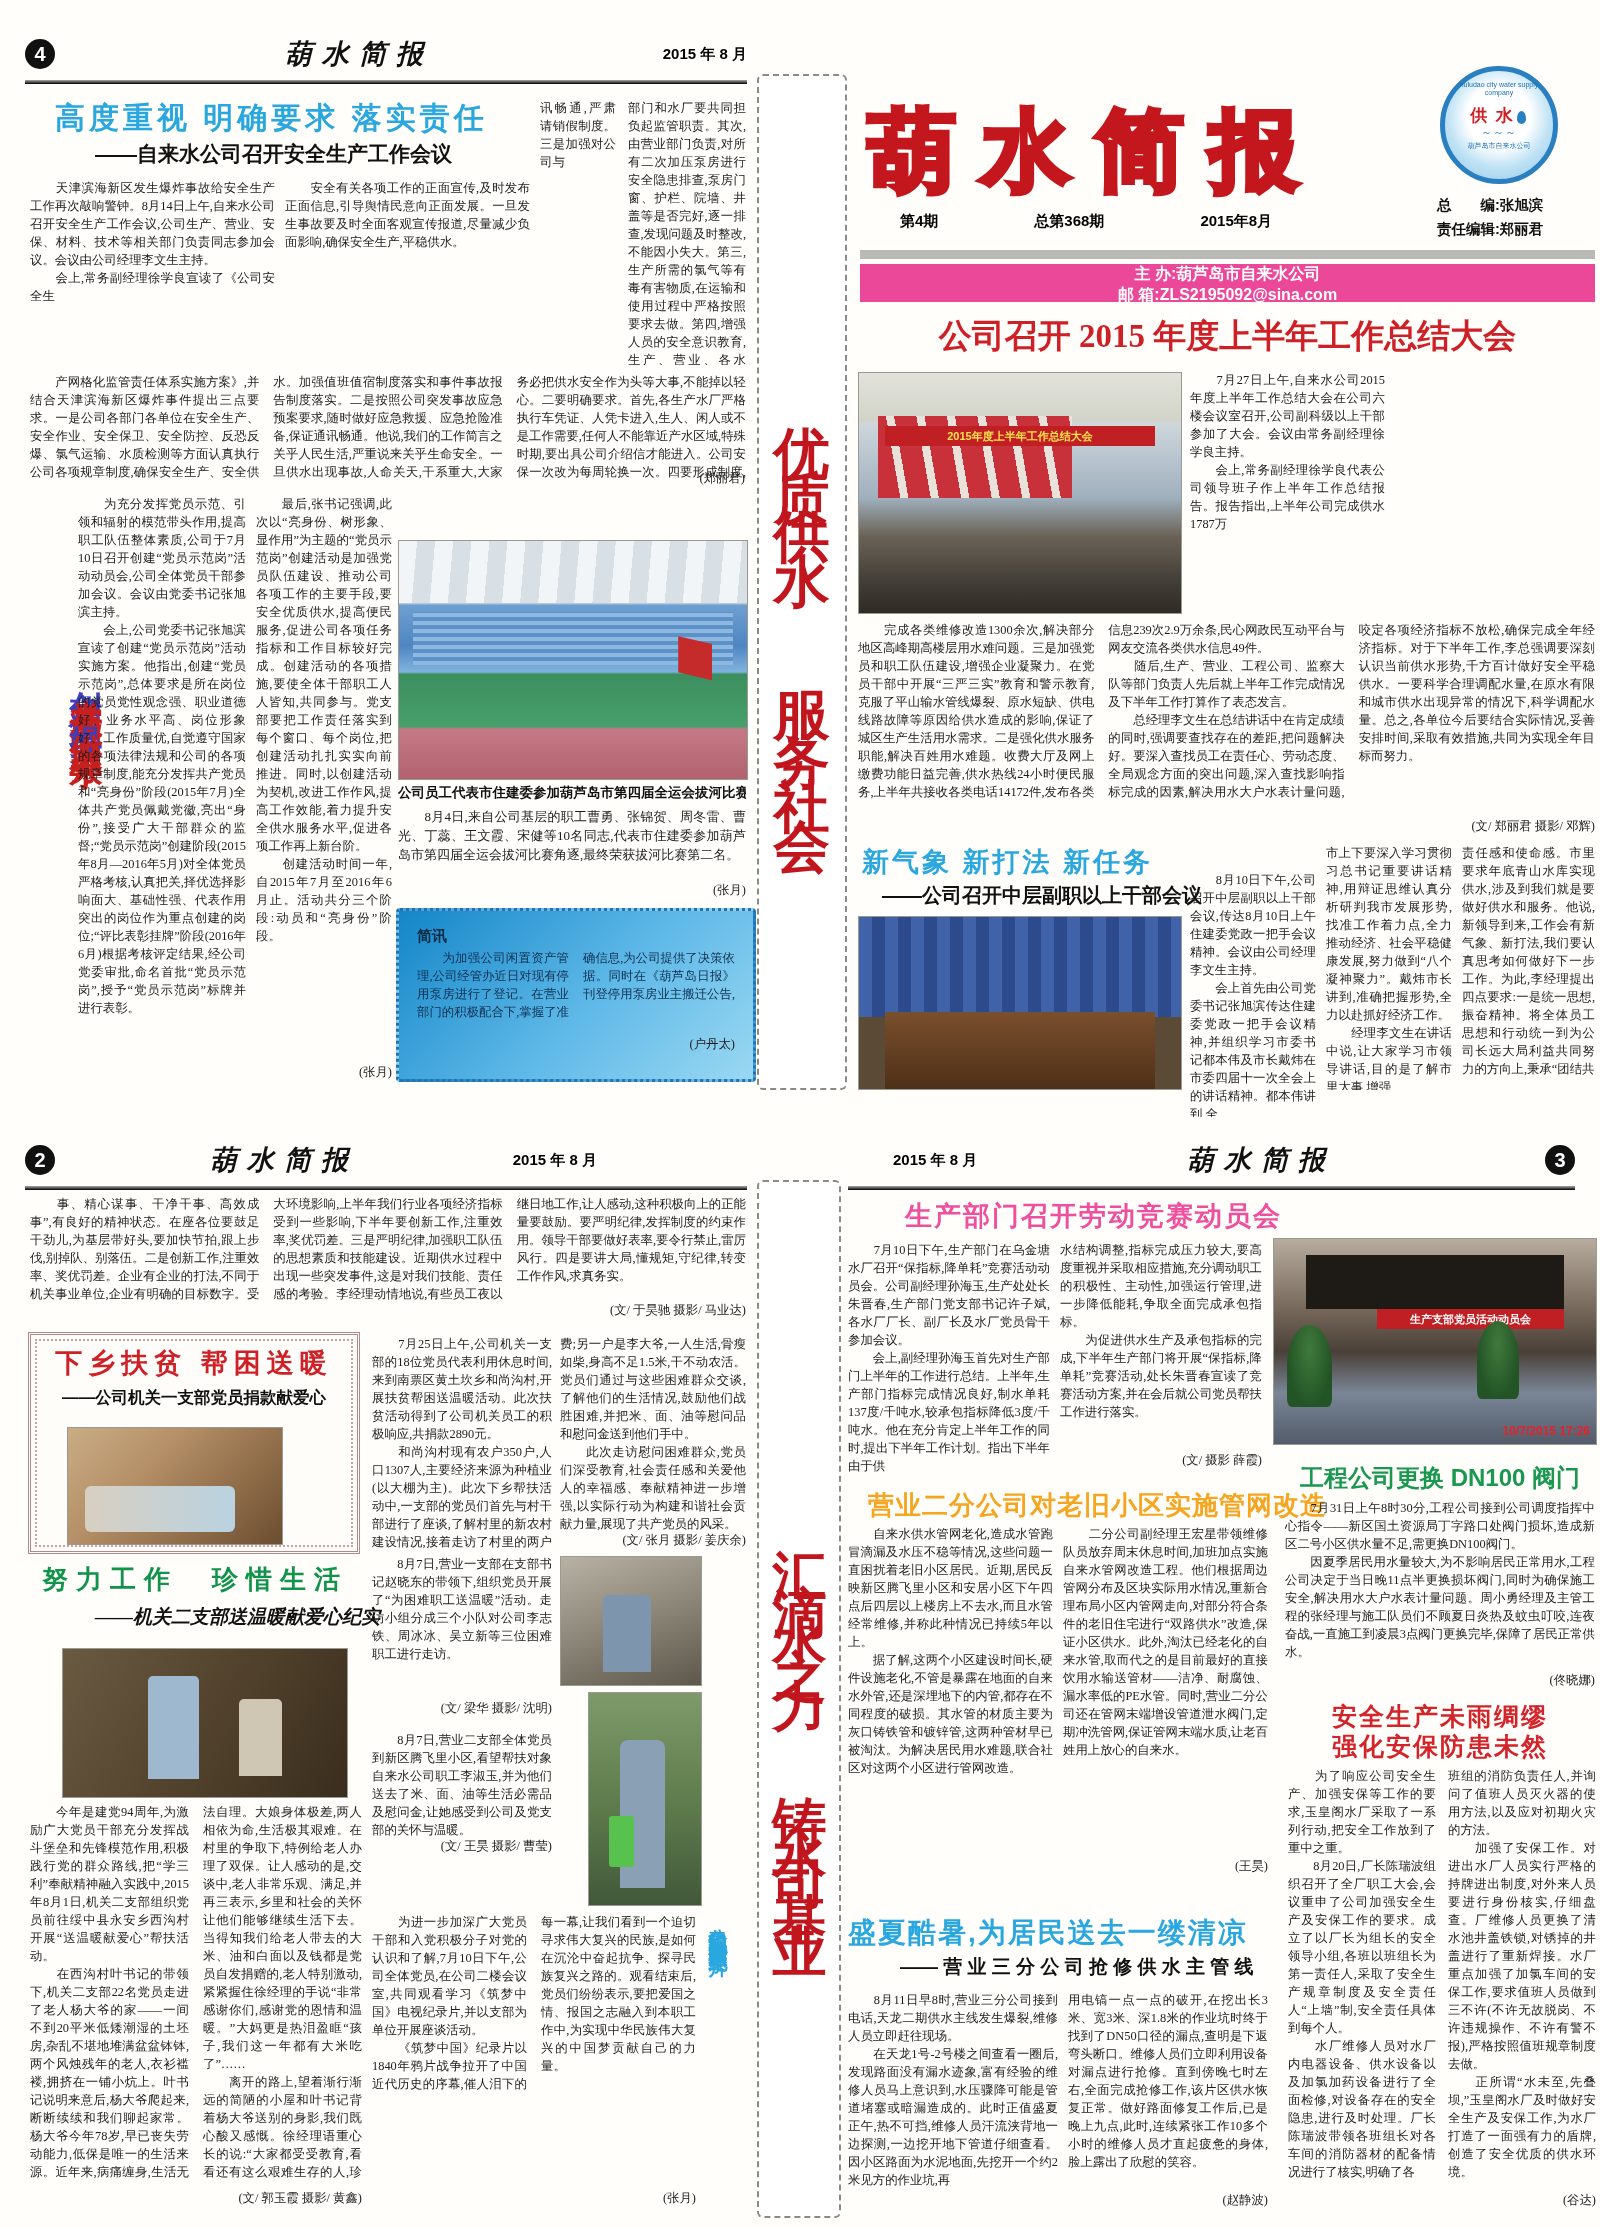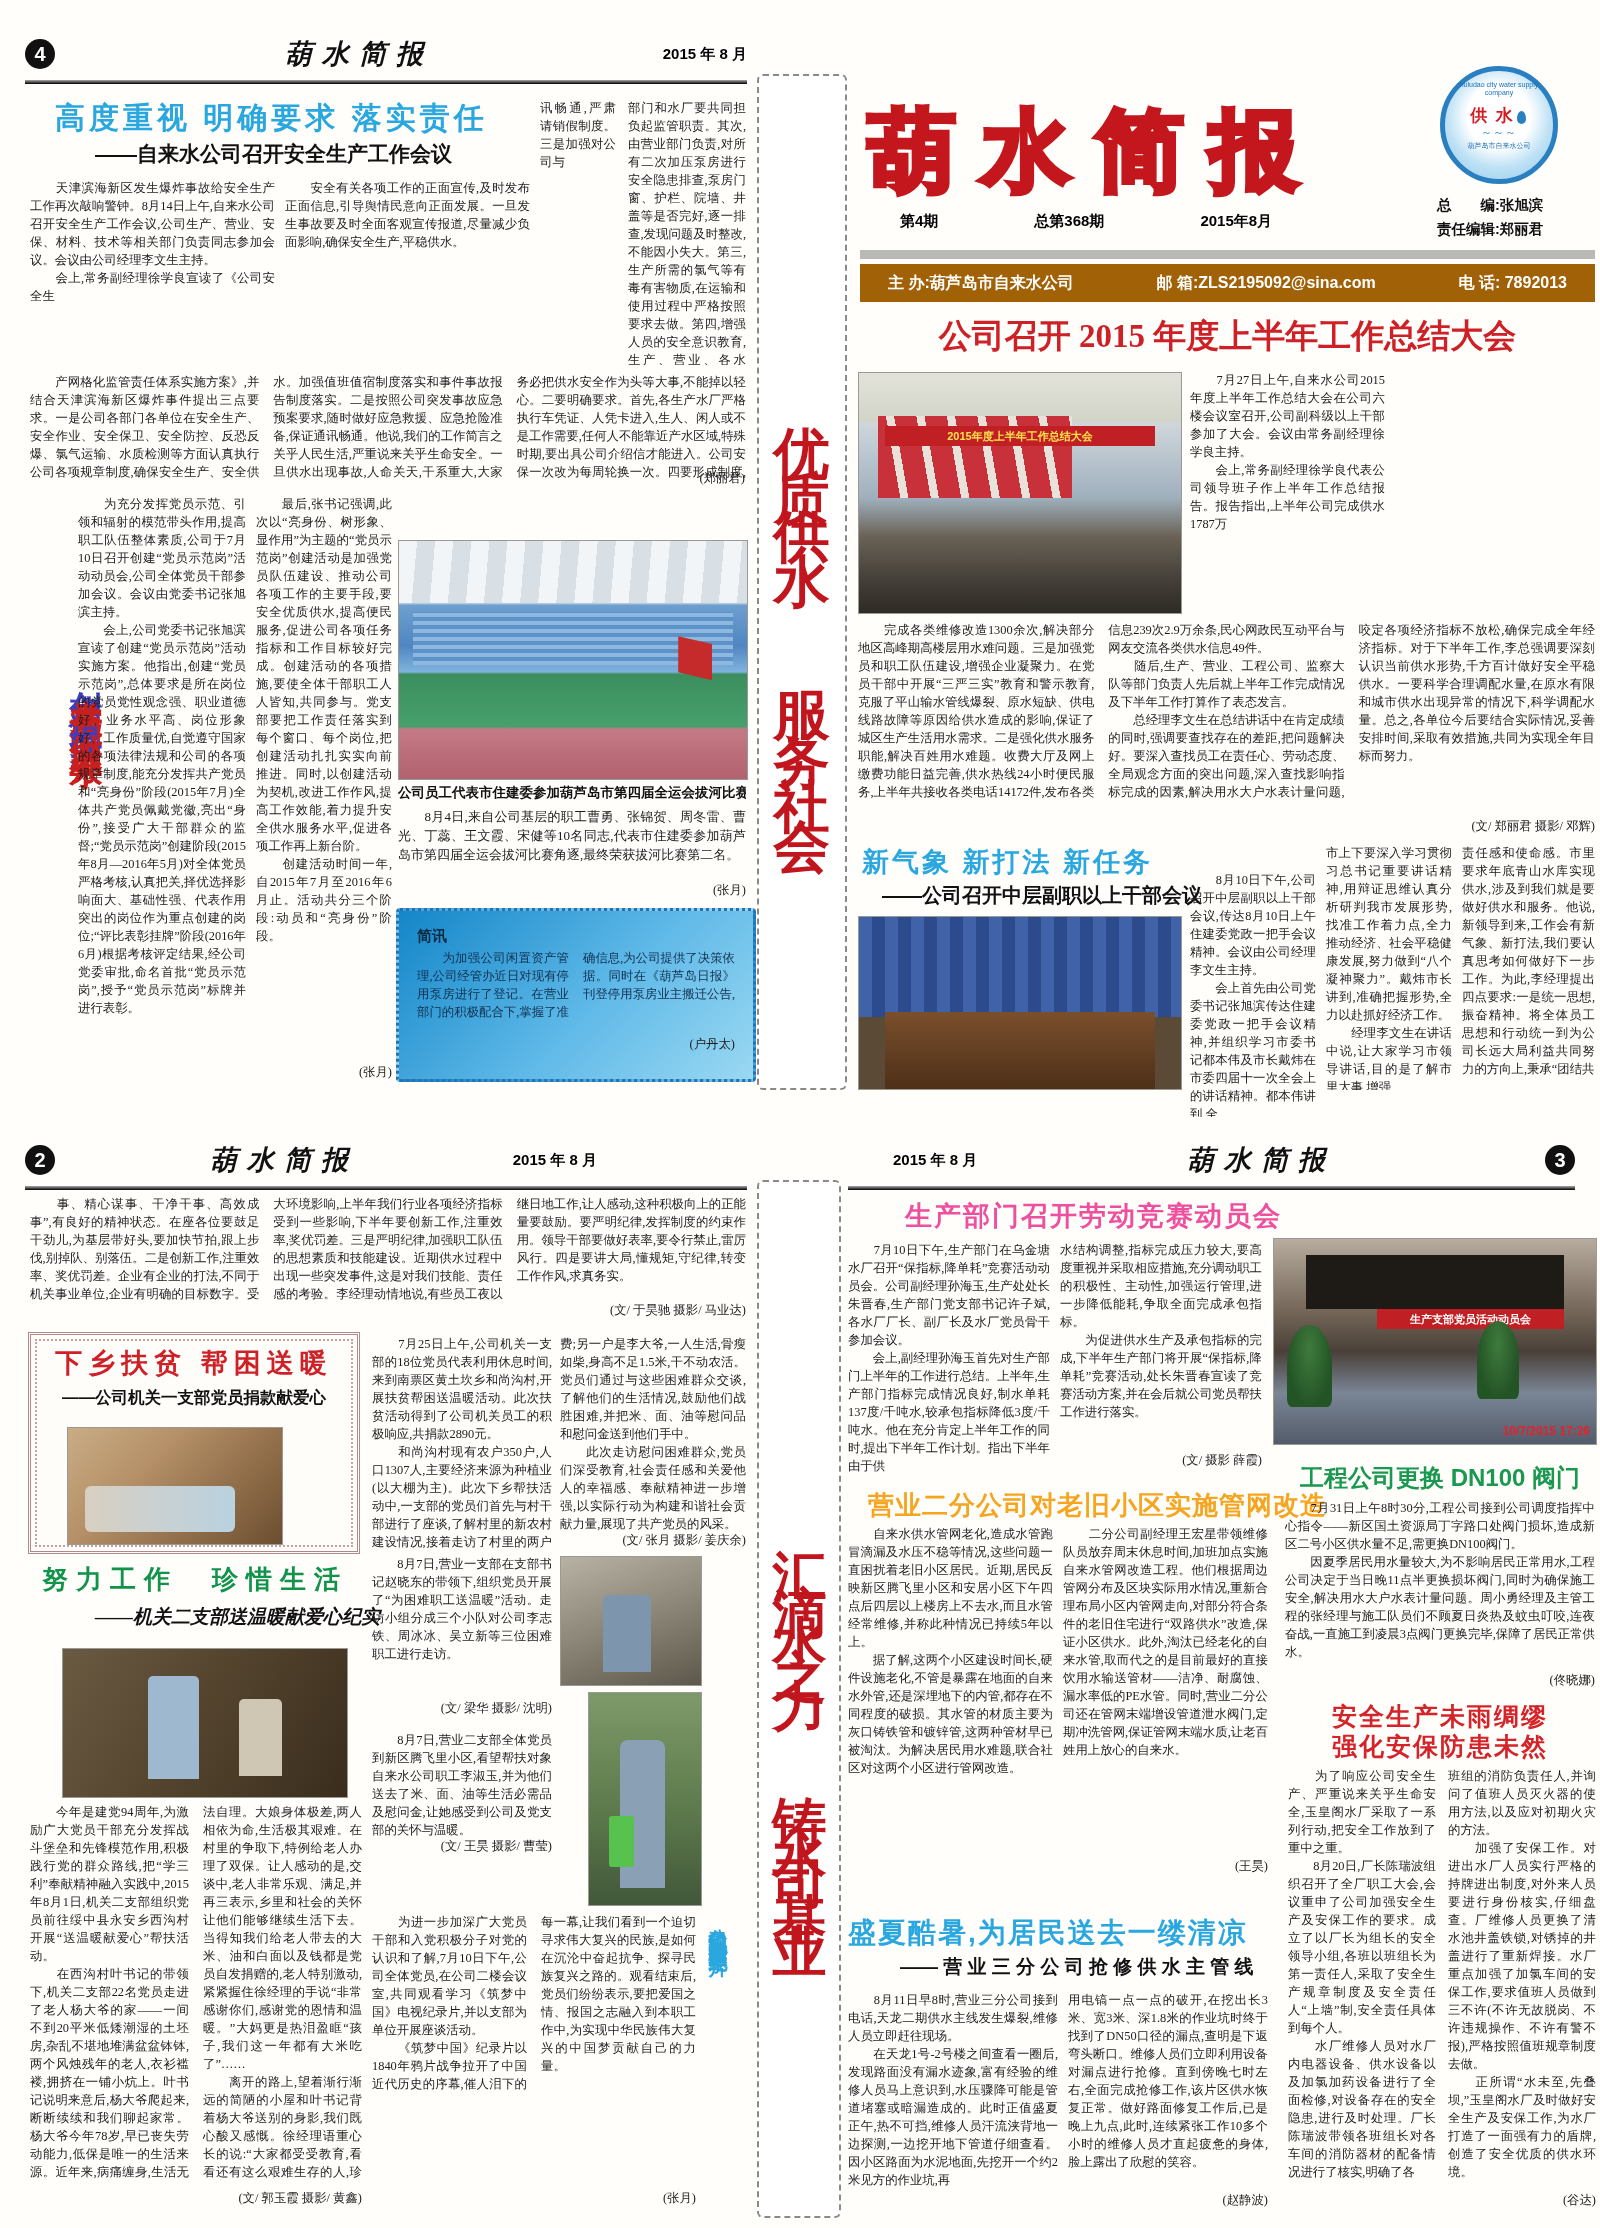--- a/index.html
+++ b/index.html
@@ -16,22 +16,22 @@
   
   .txt{font-size:12.4px;line-height:1.45;text-align:justify;color:#1c1c1c;white-space:pre-line;overflow:hidden;}
   .cols2{column-count:2;column-gap:14px;}
   .cols3{column-count:3;column-gap:14px;}
   .byline{text-align:right;font-size:12.4px;color:#1c1c1c;white-space:nowrap;}
   .hl{font-family:"Liberation Sans","DejaVu Sans",sans-serif;font-weight:bold;white-space:nowrap;}
   .sub{font-family:"Liberation Sans","DejaVu Sans",sans-serif;font-weight:bold;color:#111;white-space:nowrap;}
   
   .masthead-big{font-family:"DejaVu Sans",sans-serif;font-weight:900;font-size:88px;letter-spacing:26px;
       color:#c4161d;-webkit-text-fill-color:#fff;-webkit-text-stroke:5px #c4161d;white-space:nowrap;}
-  .redbar{background:#a16207;color:#fff;display:flex;align-items:center;justify-content:space-between;
-      padding:0 28px;font-family:"Liberation Sans",sans-serif;font-weight:bold;font-size:16px;}
+  .redbar{background:#ec4899;color:#fff;display:flex;align-items:center;justify-content:space-between;
+      padding:0 28px;font-family:"Liberation Sans",sans-serif;font-weight:bold;font-size:16px;flex-direction:column;}
   .graybar{background:#b9b9b6;}
   
   .vbox{border:2px dashed #8a8a88;border-radius:6px;background:#fff;}
   .vtext{writing-mode:vertical-rl;text-orientation:upright;color:#c2161f;font-weight:bold;
       font-family:"Liberation Serif",serif;margin:auto;white-space:pre;}
   .vstrip{writing-mode:vertical-rl;text-orientation:upright;font-weight:bold;white-space:pre;}
   
   .photo{position:absolute;overflow:hidden;border:1px solid #9a9a94;}
   .ph-banner{position:absolute;left:8%;right:8%;height:20px;background:#c01f24;color:#ffe34d;
       font-size:11px;font-weight:bold;text-align:center;line-height:20px;white-space:nowrap;
@@ -247,21 +247,21 @@
   <div class="abs txt" style="left:1063px;top:1526px;width:205px;height:330px;">　　二分公司副经理王宏星带领维修队员放弃周末休息时间,加班加点实施自来水管网改造工程。他们根据周边管网分布及区块实际用水情况,重新合理布局小区内管网走向,对部分符合条件的老旧住宅进行“双路供水”改造,保证小区供水。此外,淘汰已经老化的自来水管,取而代之的是目前最好的直接饮用水输送管材——洁净、耐腐蚀、漏水率低的PE水管。同时,营业二分公司还在管网末端增设管道泄水阀门,定期冲洗管网,保证管网末端水质,让老百姓用上放心的自来水。</div>
   <div class="abs byline" style="left:1106px;top:1858px;width:162px;">(王昊)</div>
 
   <div class="abs hl" style="left:1300px;top:1462px;font-size:24px;color:#1a9850;">工程公司更换 DN100 阀门</div>
   <div class="abs txt" style="left:1285px;top:1500px;width:310px;height:172px;">　　7月31日上午8时30分,工程公司接到公司调度指挥中心指令——新区国土资源局丁字路口处阀门损坏,造成新区二号小区供水量不足,需更换DN100阀门。
 　　因夏季居民用水量较大,为不影响居民正常用水,工程公司决定于当日晚11点半更换损坏阀门,同时为确保施工安全,解决用水大户水表计量问题。周小勇经理及主管工程的张经理与施工队员们不顾夏日炎热及蚊虫叮咬,连夜奋战,一直施工到凌晨3点阀门更换完毕,保障了居民正常供水。</div>
   <div class="abs byline" style="left:1433px;top:1672px;width:162px;">(佟晓娜)</div>
 
   <div class="abs hl" style="left:1285px;top:1700px;width:310px;text-align:center;font-size:25px;color:#d4242a;letter-spacing:2px;">安全生产未雨绸缪</div>
   <div class="abs hl" style="left:1285px;top:1730px;width:310px;text-align:center;font-size:25px;color:#d4242a;letter-spacing:2px;">强化安保防患未然</div>
-  <div class="abs txt" style="left:1288px;top:1768px;width:148px;height:446px;">　　为了响应公司安全生产、严重说来关乎生命安全,玉皇阁水厂采取了一系列行动,把安全工作放到了重中之重。
+  <div class="abs txt" style="left:1288px;top:1768px;width:148px;height:446px;">　　为了响应公司安全生产、加强安保等工作的要求,玉皇阁水厂采取了一系列行动,把安全工作放到了重中之重。
 　　8月20日,厂长陈瑞波组织召开了全厂职工大会,会议重申了公司加强安全生产及安保工作的要求。成立了以厂长为组长的安全领导小组,各班以班组长为第一责任人,采取了安全生产规章制度及安全责任人“上墙”制,安全责任具体到每个人。
 　　水厂维修人员对水厂内电器设备、供水设备以及加氯加药设备进行了全面检修,对设备存在的安全隐患,进行及时处理。厂长陈瑞波带领各班组长对各车间的消防器材的配备情况进行了核实,明确了各</div>
   <div class="abs txt" style="left:1448px;top:1768px;width:148px;height:424px;">班组的消防负责任人,并询问了值班人员灭火器的使用方法,以及应对初期火灾的方法。
 　　加强了安保工作。对进出水厂人员实行严格的持牌进出制度,对外来人员要进行身份核实,仔细盘查。厂维修人员更换了清水池井盖铁锁,对锈掉的井盖进行了重新焊接。水厂重点加强了加氯车间的安保工作,要求值班人员做到三不许(不许无故脱岗、不许违规操作、不许有警不报),严格按照值班规章制度去做。
 　　正所谓“水未至,先叠坝,”玉皇阁水厂及时做好安全生产及安保工作,为水厂打造了一面强有力的盾牌,创造了安全优质的供水环境。</div>
   <div class="abs byline" style="left:1448px;top:2192px;width:148px;">(谷达)</div>
 
   <div class="abs hl" style="left:848px;top:1914px;font-size:28px;color:#2aa7df;letter-spacing:2px;">盛夏酷暑,为居民送去一缕清凉</div>
   <div class="abs sub" style="left:900px;top:1954px;font-size:19px;">——  营 业 三 分 公 司 抢 修 供 水 主 管 线</div>
   <div class="abs txt" style="left:848px;top:1992px;width:210px;height:222px;">　　8月11日早8时,营业三分公司接到电话,天龙二期供水主线发生爆裂,维修人员立即赶往现场。

